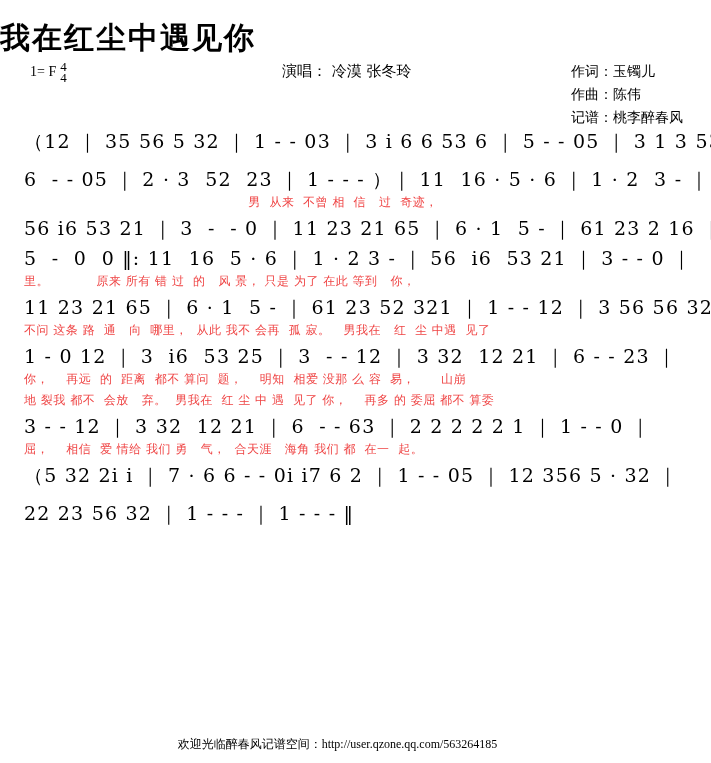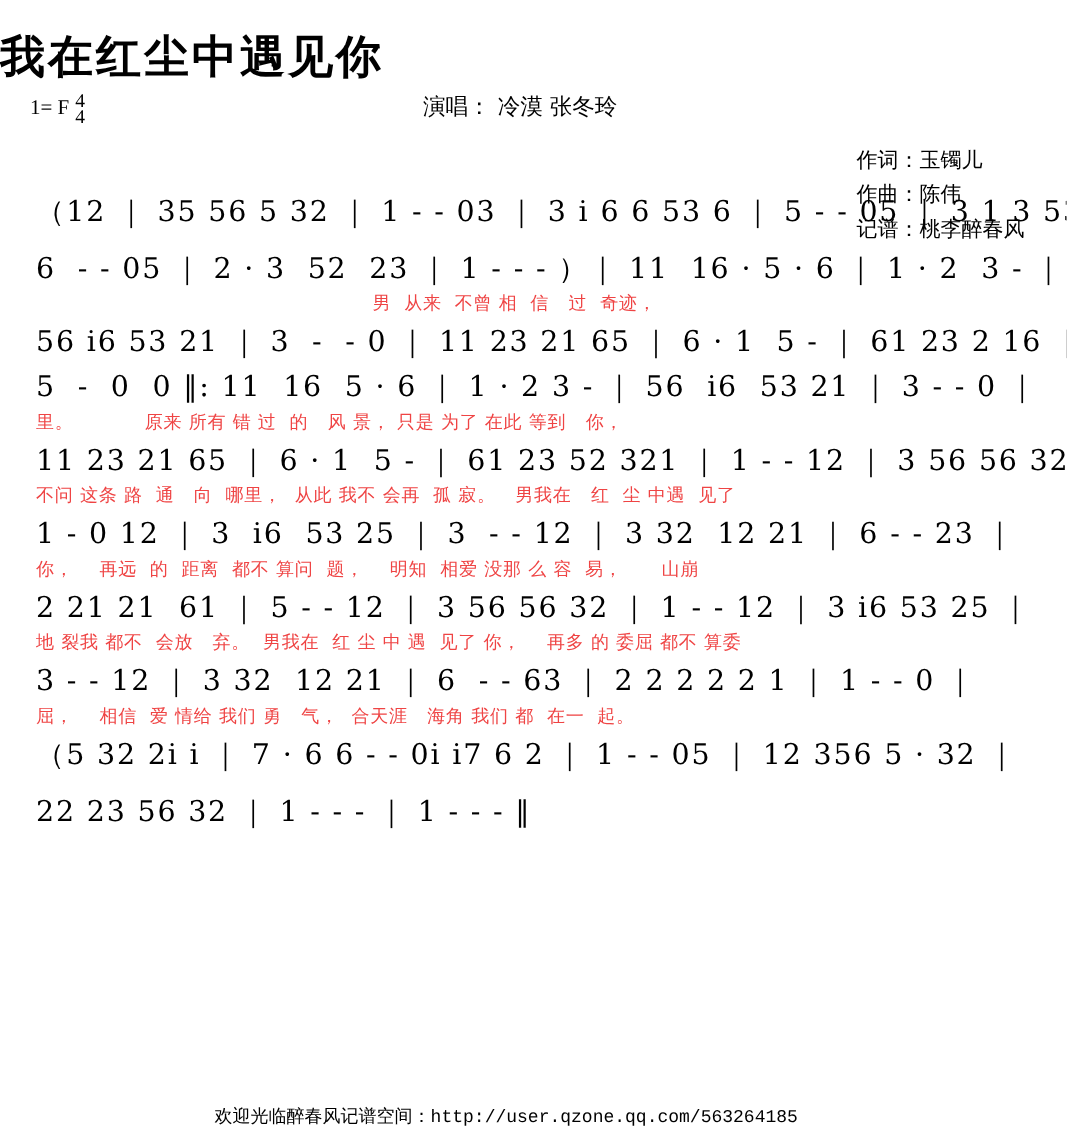--- a/index.html
+++ b/index.html
@@ -38,26 +38,25 @@
     font-family: "DejaVu Serif", serif;
   }
   .credits {
     position: absolute;
     top: 60px;
     right: 28px;
     font-size: 14px;
     line-height: 23px;
     font-family: "DejaVu Serif", serif;
     text-align: left;
-    margin-top: 36px;
   }
   .keysig {
     position: absolute;
     top: 62px;
-    left: 20px;
+    left: 30px;
     font-size: 14px;
     font-family: "Liberation Serif", serif;
   }
   .keysig .frac {
     display: inline-block;
     vertical-align: middle;
     text-align: center;
     line-height: 11px;
     font-size: 13px;
     margin-left: 4px;
@@ -102,21 +101,21 @@
   .lyrics.empty { height: 8px; }
 
   
   .footer {
     position: absolute;
     left: 0;
     bottom: 10px;
     width: 675px;
     text-align: center;
     font-size: 12px;
-    font-family: Liberation Mono, monospace;
+    font-family: Liberation Serif, serif;
   }
 </style>
 </head>
 <body>
 
 <div class="sheet">
 
   <div class="title">我在红尘中遇见你</div>
 
   <div class="keysig">
@@ -156,21 +155,20 @@
       <div class="notes">11 23 21 65 ｜ 6 · 1  5 - ｜ 61 23 52 321 ｜ 1 - - 12 ｜ 3 56 56 32 ｜</div>
       <div class="lyrics">不问 这条 路  通   向  哪里，  从此 我不 会再  孤 寂。   男我在   红  尘 中遇  见了</div>
     </div>
 
     <div class="line">
       <div class="notes">1 - 0 12 ｜ 3  i6  53 25 ｜ 3  - - 12 ｜ 3 32  12 21 ｜ 6 - - 23 ｜</div>
       <div class="lyrics">你，    再远  的  距离  都不 算问  题，    明知  相爱 没那 么 容  易，      山崩</div>
     </div>
 
     <div class="line">
-      <div class="notes">2 21 21  61 ｜ 5 - - 12 ｜ 3 56 56 32 ｜ 1 - - 12 ｜ 3 i6 53 25 ｜</div>
       <div class="lyrics">地 裂我 都不  会放   弃。  男我在  红 尘 中 遇  见了 你，    再多 的 委屈 都不 算委</div>
     </div>
 
     <div class="line">
       <div class="notes">3 - - 12 ｜ 3 32  12 21 ｜ 6  - - 63 ｜ 2 2 2 2 2 1 ｜ 1 - - 0 ｜</div>
       <div class="lyrics">屈，    相信  爱 情给 我们 勇   气，  合天涯   海角 我们 都  在一  起。</div>
     </div>
 
     <div class="line">
       <div class="notes">（5 32 2i i ｜ 7 · 6 6 - - 0i i7 6 2 ｜ 1 - - 05 ｜ 12 356 5 · 32 ｜</div>

